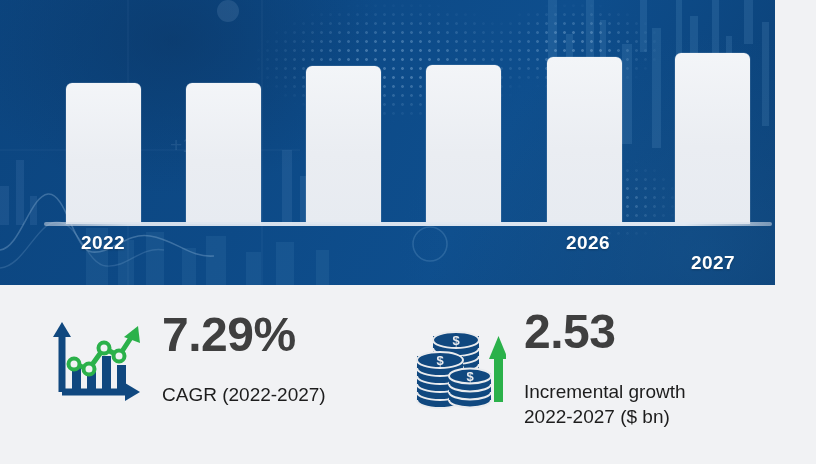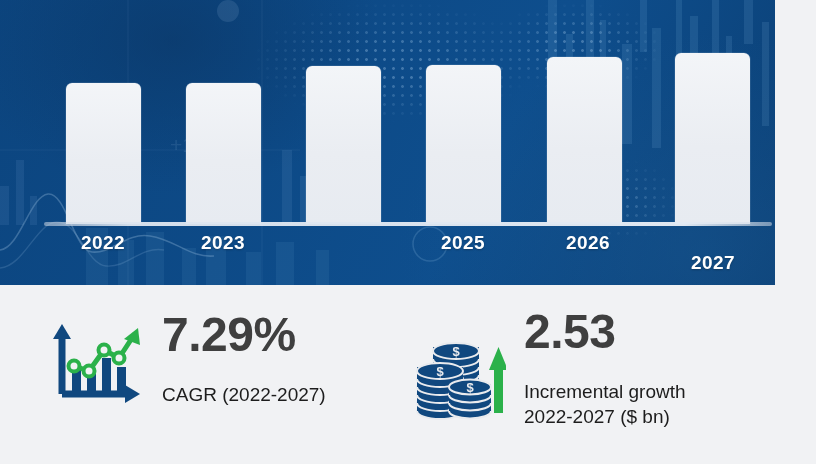--- a/index.html
+++ b/index.html
@@ -96,21 +96,21 @@
   
   #stats-panel {
     position: absolute;
     left: 0; top: 285px;
     width: 816px; height: 179px;
     background: #f1f2f4;
   }
   .stat-block {
     position: absolute;
     display: flex;
-    align-items: flex-end;
+    align-items: center;
   }
   #stat-cagr  { left: 48px;  top: 25px; }
   #stat-incr  { left: 414px; top: 22px; }
 
   .stat-icon {
     flex: 0 0 auto;
     margin-top: 4px;
   }
   .stat-text {
     margin-left: 18px;
@@ -204,22 +204,20 @@
       <div class="bar" style="left:66px;  height:141px;"></div>
       <div class="bar" style="left:186px; height:141px;"></div>
       <div class="bar" style="left:306px; height:158px;"></div>
       <div class="bar" style="left:426px; height:159px;"></div>
       <div class="bar" style="left:547px; height:167px;"></div>
       <div class="bar" style="left:675px; height:171px;"></div>
 
       <div id="axis-line"></div>
 
       <div class="year-label" style="left:53px;">2022</div>
-      <div class="year-label" style="left:173px;">2023</div>
-      <div class="year-label" style="left:413px;">2025</div>
       <div class="year-label" style="left:538px;">2026</div>
       <div class="year-label" style="left:663px;margin-top:20px;">2027</div>
     </div>
   </div>
 
   <div id="stats-panel">
 
     <div class="stat-block" id="stat-cagr">
       <div class="stat-icon">
         <svg width="96" height="86" viewBox="0 0 96 86" aria-hidden="true">

